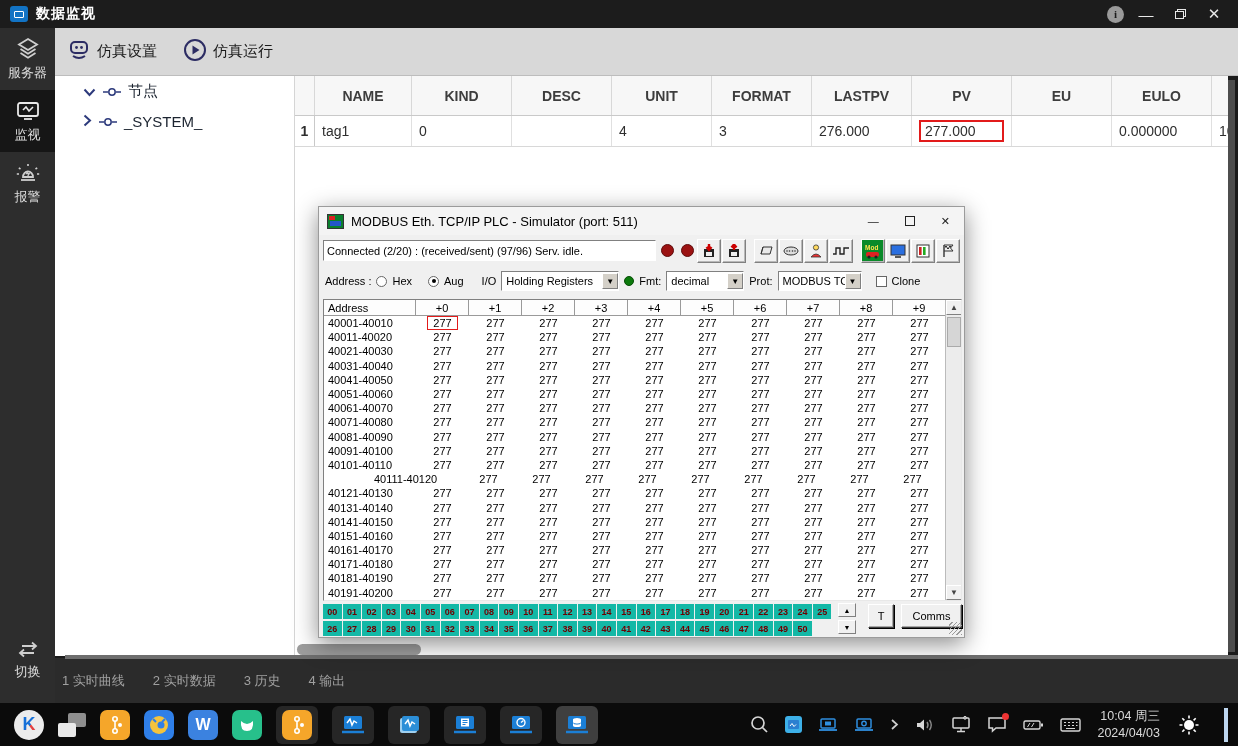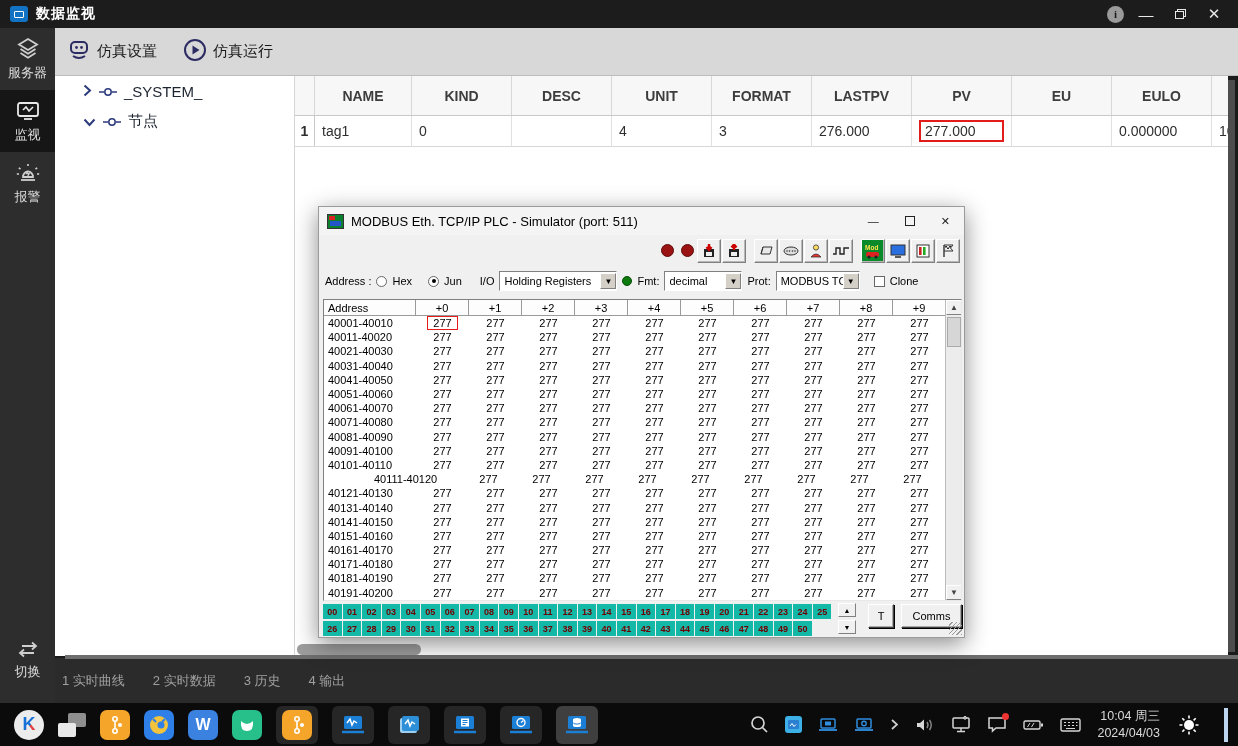--- a/index.html
+++ b/index.html
@@ -231,41 +231,41 @@
           </svg>
       </span>
       <span>切换</span>
     </div>
   </div>
 </div>
 
 <div id="tree-panel">
   <div class="tree-row tr-2">
     <span class="chev">
+      <svg width="13" height="9" viewBox="0 0 13 9">
+          <path d="M1.5 1.5 L6.5 7 L11.5 1.5" fill="none" stroke="#2d3a7c" stroke-width="2"></path>
+        </svg></span>
+    <span>
+      <svg width="18" height="10" viewBox="0 0 18 10">
+          <circle cx="9" cy="5" r="3.2" fill="none" stroke="#2d3a7c" stroke-width="1.5"></circle>
+          <path d="M0 5 h5 M13 5 h5" stroke="#2d3a7c" stroke-width="1.5"></path>
+        </svg></span>
+    <span>节点</span>
+  </div>
+  <div class="tree-row tr-2">
+    <span class="chev">
       <svg width="9" height="13" viewBox="0 0 9 13">
           <path d="M1.5 1.5 L7 6.5 L1.5 11.5" fill="none" stroke="#2d3a7c" stroke-width="2"></path>
         </svg></span>
     <span>
       <svg width="18" height="10" viewBox="0 0 18 10">
           <circle cx="9" cy="5" r="3.2" fill="none" stroke="#2d3a7c" stroke-width="1.5"></circle>
           <path d="M0 5 h5 M13 5 h5" stroke="#2d3a7c" stroke-width="1.5"></path>
         </svg></span>
     <span>_SYSTEM_</span>
-  </div>
-  <div class="tree-row tr-2">
-    <span class="chev">
-      <svg width="13" height="9" viewBox="0 0 13 9">
-          <path d="M1.5 1.5 L6.5 7 L11.5 1.5" fill="none" stroke="#2d3a7c" stroke-width="2"></path>
-        </svg></span>
-    <span>
-      <svg width="18" height="10" viewBox="0 0 18 10">
-          <circle cx="9" cy="5" r="3.2" fill="none" stroke="#2d3a7c" stroke-width="1.5"></circle>
-          <path d="M0 5 h5 M13 5 h5" stroke="#2d3a7c" stroke-width="1.5"></path>
-        </svg></span>
-    <span>节点</span>
   </div>
 </div>
 
 <div id="table-area">
   <div id="tag-header">
       <div class="th" style="width: 20px;"></div>
       <div class="th" style="width: 97px;">NAME</div>
       <div class="th" style="width: 100px;">KIND</div>
       <div class="th" style="width: 100px;">DESC</div>
       <div class="th" style="width: 100px;">UNIT</div>
@@ -304,20 +304,21 @@
         <b></b>
       </span>
     <span class="t">MODBUS Eth. TCP/IP PLC - Simulator (port: 511)</span>
     <span id="mb-ctl">
       <span>—</span>
       <span class="max"></span>
       <span>✕</span>
     </span>
   </div>
 
+  <div id="mb-status">Connected (2/20) : (received/sent) (97/96) Serv. idle.</div>
   <span class="led" style="left:342px"></span>
   <span class="led" style="left:362px"></span>
 
   <div id="mb-toolbar">
     <span class="mbb">
         <svg width="14" height="14" viewBox="0 0 14 14">
           <rect x="2" y="5" width="10" height="8" fill="#222"></rect>
           <rect x="4" y="8" width="6" height="4" fill="#eee"></rect>
           <path d="M7 0 v5 M4.5 3 L7 6 L9.5 3" stroke="#c00" stroke-width="2.4" fill="none"></path>
         </svg>
@@ -386,21 +387,21 @@
         </svg>
       </span>
   </div>
 
   <div id="mb-addr">
     <span>Address :</span>
     <span class="radio"></span>
     <span>Hex</span>
     <span style="width:6px"></span>
     <span class="radio sel"></span>
-    <span>Jun</span>
+    <span>Aug</span>
     <span style="width:8px"></span>
     <span>I/O</span>
     <span class="mb-select" style="width:118px">
       <span class="v">Holding Registers</span>
       <span class="d">▼</span>
     </span>
     <span class="led-sm"></span>
     <span>Fmt:</span>
     <span class="mb-select" style="width:78px">
       <span class="v">decimal</span>

